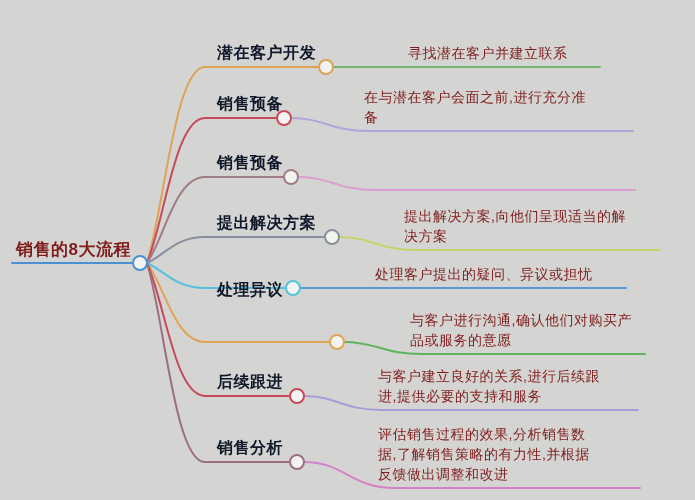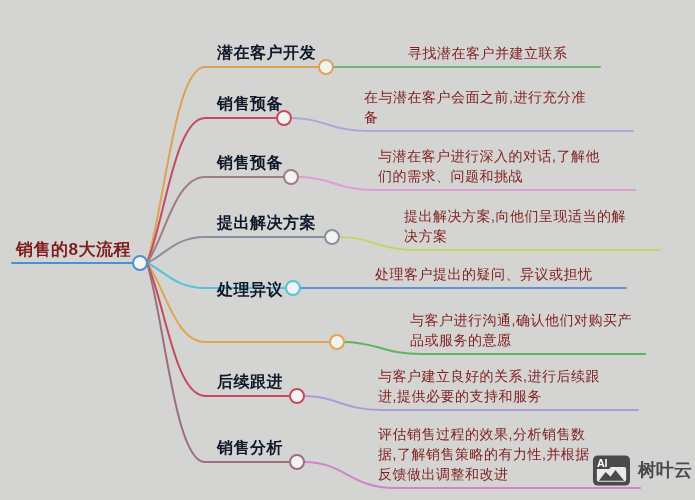--- a/index.html
+++ b/index.html
@@ -85,31 +85,20 @@
   <div class="label topic" style="top:43px">潜在客户开发</div>
   <div class="label topic" style="top:94px">销售预备</div>
   <div class="label topic" style="top:153px">销售预备</div>
   <div class="label topic" style="top:213px">提出解决方案</div>
   <div class="label topic" style="top:280px">处理异议</div>
   <div class="label topic" style="top:372px">后续跟进</div>
   <div class="label topic" style="top:438px">销售分析</div>
 
   <div class="label leaf single" style="left:408px;top:43px">寻找潜在客户并建立联系</div>
   <div class="label leaf" style="left:364px;top:87px;width:222px">在与潜在客户会面之前,进行充分准备</div>
-  <div class="label leaf" style="left:378px;top:146px;width:222px">与潜在客户进行深入的对话,了解他们的需求、问题和挑战</div>
   <div class="label leaf" style="left:404px;top:206px;width:222px">提出解决方案,向他们呈现适当的解决方案</div>
   <div class="label leaf single" style="left:375px;top:264px">处理客户提出的疑问、异议或担忧</div>
   <div class="label leaf" style="left:410px;top:310px;width:222px">与客户进行沟通,确认他们对购买产品或服务的意愿</div>
   <div class="label leaf" style="left:378px;top:366px;width:222px">与客户建立良好的关系,进行后续跟进,提供必要的支持和服务</div>
   <div class="label leaf" style="left:378px;top:424px;width:222px">评估销售过程的效果,分析销售数据,了解销售策略的有力性,并根据反馈做出调整和改进</div>
 
-  <div class="watermark">
-    <svg width="40" height="33" viewBox="0 0 40 33">
-      <rect x="1" y="1" width="38" height="31" rx="5" fill="#4a4a4a"></rect>
-      <rect x="5" y="13" width="30" height="15" rx="2" fill="#e9eae7"></rect>
-      <path d="M7,27 L14,18 L19,23 L24,16 L33,27 Z" fill="#4a4a4a"></path>
-      <rect x="3" y="3" width="16" height="12" rx="2" fill="#4a4a4a"></rect>
-      <text x="5" y="13" font-family="Liberation Sans, DejaVu Sans, sans-serif" font-size="11" font-weight="700" fill="#ffffff">AI</text>
-    </svg>
-    <span class="wm-label">树叶云</span>
-  </div>
 
 </div>
 
 </body></html>

